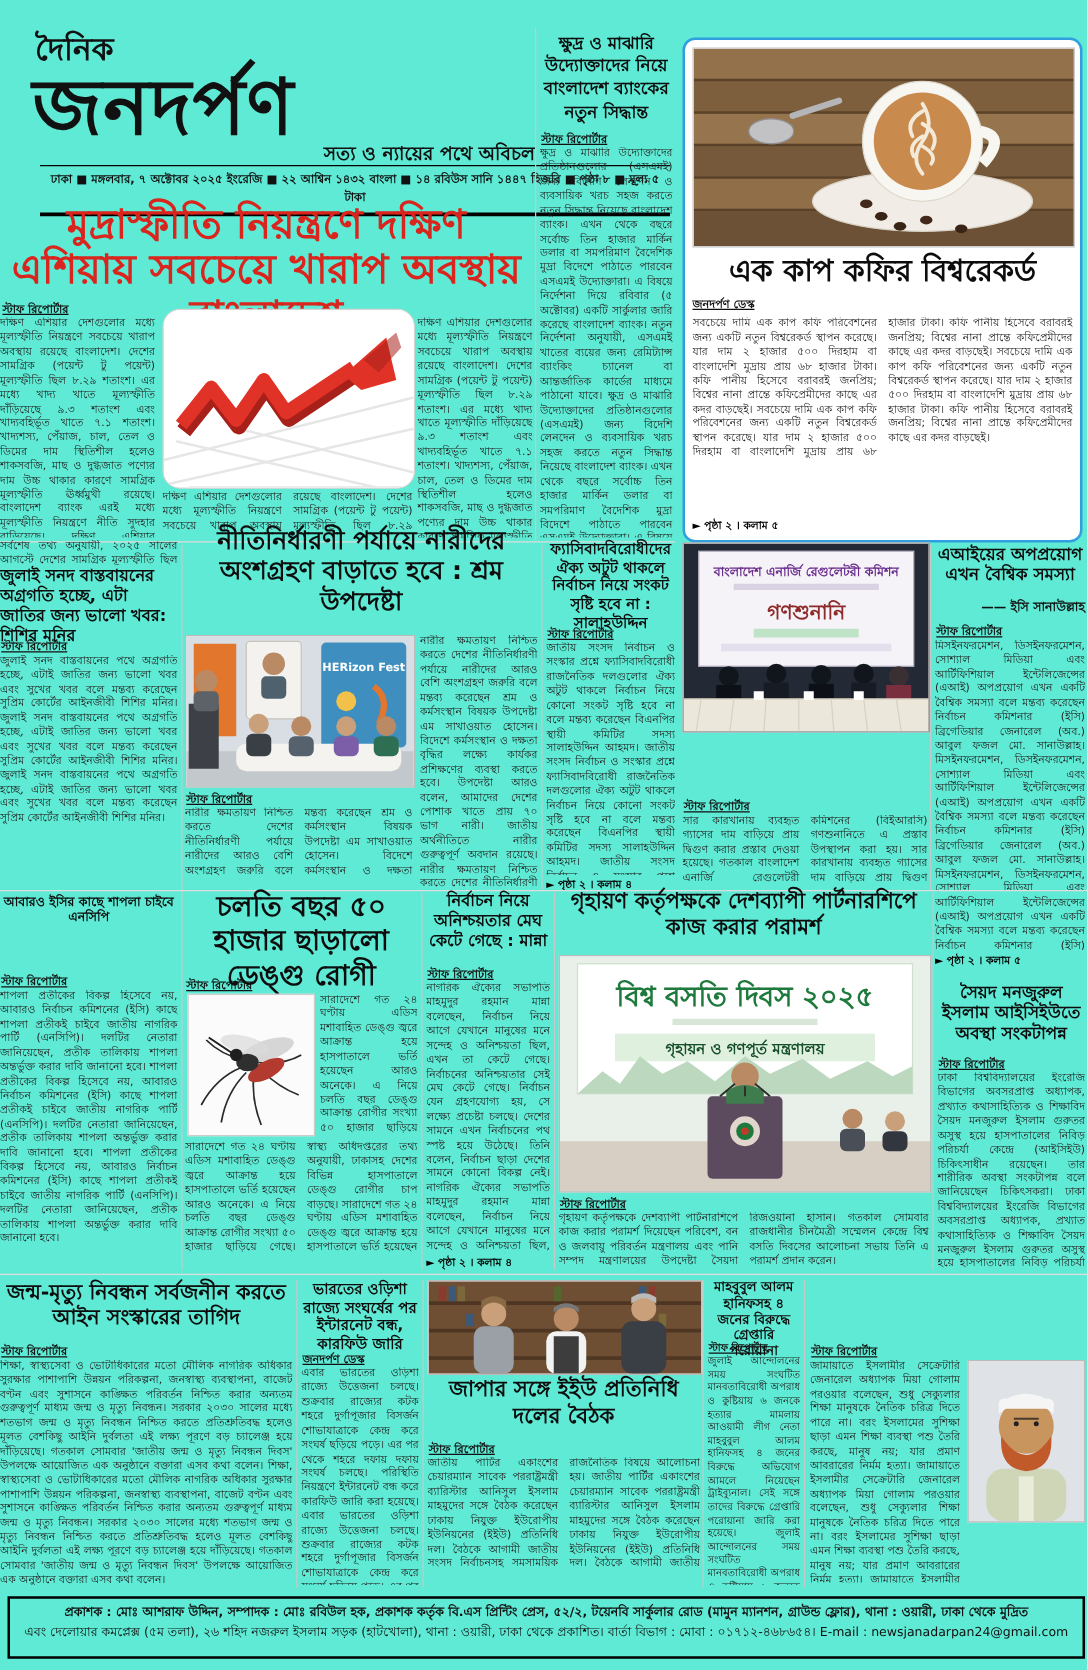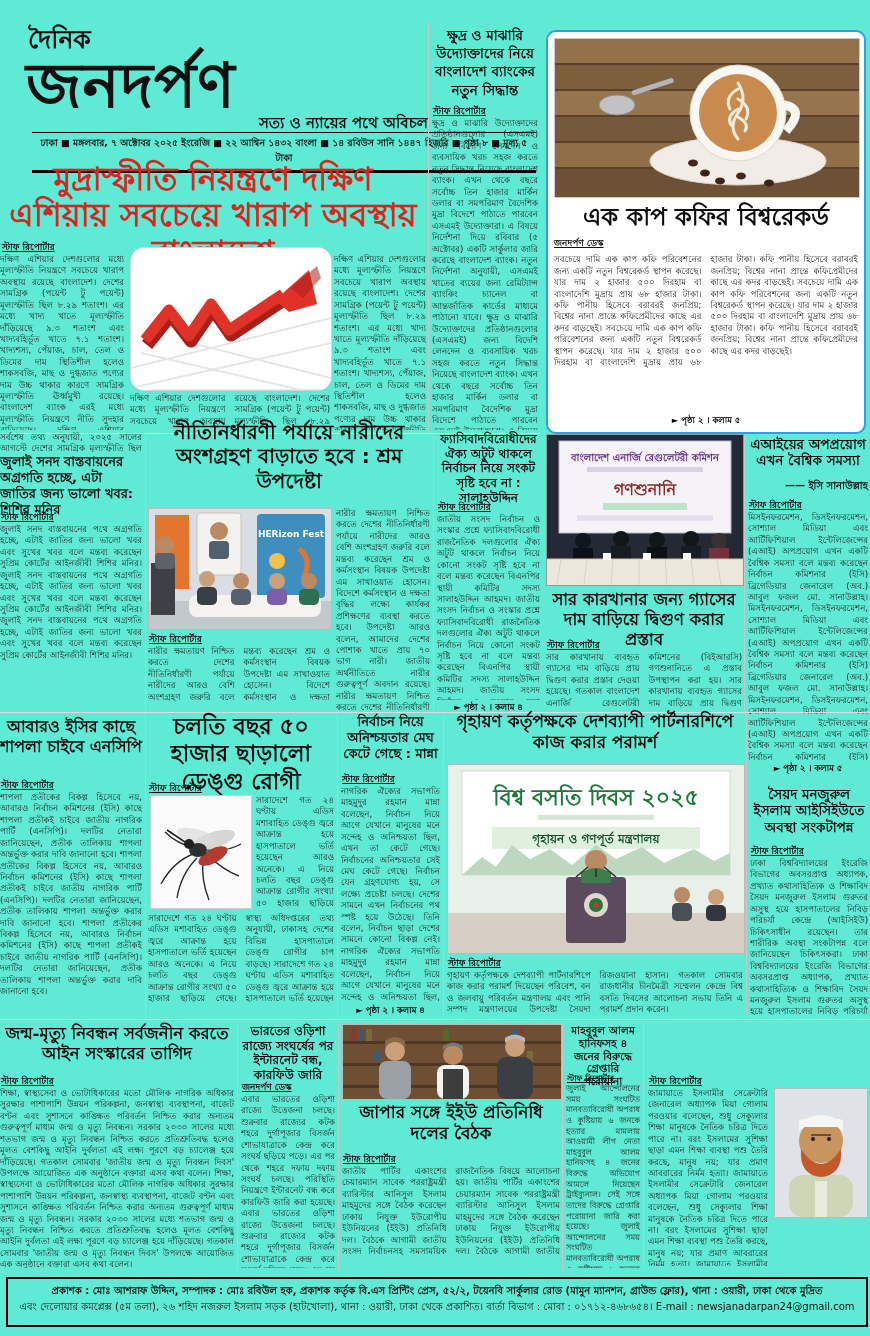--- a/index.html
+++ b/index.html
@@ -3,21 +3,21 @@
 <meta charset="utf-8">
 <style>
   html,body{margin:0;padding:0;background:#fff;}
   #page{position:relative;width:870px;height:1336px;background:#5eead4;overflow:hidden;
         font-family:"DejaVu Sans","Liberation Sans",sans-serif;color:#111;}
   .abs{position:absolute;}
   .hl{font-weight:bold;color:#0d0d0d;text-align:center;line-height:1.22;}
   .byline{font-size:9px;font-weight:bold;text-decoration:underline;color:#111;}
   .body-txt{font-size:8.6px;line-height:1.33;text-align:justify;overflow:hidden;color:#222;}
   .cols2{column-count:2;column-gap:9px;}
-  .cont{font-size:8.5px;font-weight:bold;text-align:center;color:#000;}
+  .cont{font-size:8.5px;font-weight:bold;text-align:left;color:#000;}
   .vrule{width:1px;background:#c8c8c8;}
   .hrule{height:1px;background:#ddd;}
   #m-logo{font-weight:900;letter-spacing:1px;}
   .photo{overflow:hidden;background:#eee;}
   .photo svg{display:block;}
 </style>
 </head>
 <body>
 
 <div id="page">
@@ -149,36 +149,35 @@
       <circle cx="172" cy="106" r="8" fill="#3a2f33"></circle>
         <rect x="162" y="113" width="20" height="12" fill="#7a2f3f"></rect>
       <rect x="0" y="124" width="196" height="26" fill="#ece7db"></rect>
       <path d="M0 124 L196 124" stroke="#cfc8b8"></path>
         <path d="M14 124 l-4 26 M40 124 l-3 26 M66 124 l-2 26 M92 124 l0 26 M118 124 l2 26 M144 124 l3 26 M170 124 l4 26" stroke="#d8d1c1"></path>
       <rect x="56" y="118" width="8" height="7" fill="#ffffff"></rect>
         <rect x="96" y="118" width="8" height="7" fill="#ffffff"></rect>
         <rect x="136" y="118" width="8" height="7" fill="#ffffff"></rect>
     </svg>
   </div>
-  <div class="abs hl" style="left:546px;top:590px;width:196px;font-size:16.5px;">সার কারখানার জন্য গ্যাসের দাম বাড়িয়ে দ্বিগুণ করার প্রস্তাব</div>
   <div class="abs byline" style="left:547px;top:638px;">স্টাফ রিপোর্টার</div>
   <div class="abs body-txt cols2" style="left:546px;top:652px;width:196px;height:60px;">সার কারখানায় ব্যবহৃত গ্যাসের দাম বাড়িয়ে প্রায় দ্বিগুণ করার প্রস্তাব দেওয়া হয়েছে। গতকাল বাংলাদেশ এনার্জি রেগুলেটরী কমিশনের (বিইআরসি) গণশুনানিতে এ প্রস্তাব উপস্থাপন করা হয়। সার কারখানায় ব্যবহৃত গ্যাসের দাম বাড়িয়ে প্রায় দ্বিগুণ করার প্রস্তাব দেওয়া হয়েছে। গতকাল বাংলাদেশ এনার্জি রেগুলেটরী কমিশনের (বিইআরসি) গণশুনানিতে এ প্রস্তাব উপস্থাপন করা হয়।</div>
 
   <div class="abs hl" style="left:748px;top:436px;width:120px;font-size:13.5px;">এআইয়ের অপপ্রয়োগ এখন বৈশ্বিক সমস্যা</div>
   <div class="abs" style="left:748px;top:478px;width:120px;text-align:right;font-size:10px;font-weight:bold;">—— ইসি সানাউল্লাহ</div>
   <div class="abs byline" style="left:749px;top:498px;">স্টাফ রিপোর্টার</div>
   <div class="abs body-txt" style="left:748px;top:512px;width:120px;height:248px;">মিসইনফরমেশন, ডিসইনফরমেশন, সোশ্যাল মিডিয়া এবং আর্টিফিশিয়াল ইন্টেলিজেন্সের (এআই) অপপ্রয়োগ এখন একটি বৈশ্বিক সমস্যা বলে মন্তব্য করেছেন নির্বাচন কমিশনার (ইসি) ব্রিগেডিয়ার জেনারেল (অব.) আবুল ফজল মো. সানাউল্লাহ। মিসইনফরমেশন, ডিসইনফরমেশন, সোশ্যাল মিডিয়া এবং আর্টিফিশিয়াল ইন্টেলিজেন্সের (এআই) অপপ্রয়োগ এখন একটি বৈশ্বিক সমস্যা বলে মন্তব্য করেছেন নির্বাচন কমিশনার (ইসি) ব্রিগেডিয়ার জেনারেল (অব.) আবুল ফজল মো. সানাউল্লাহ। মিসইনফরমেশন, ডিসইনফরমেশন, সোশ্যাল মিডিয়া এবং আর্টিফিশিয়াল ইন্টেলিজেন্সের (এআই) অপপ্রয়োগ এখন একটি বৈশ্বিক সমস্যা বলে মন্তব্য করেছেন নির্বাচন কমিশনার (ইসি) ব্রিগেডিয়ার জেনারেল (অব.) আবুল ফজল মো. সানাউল্লাহ।</div>
   <div class="abs cont" style="left:748px;top:762px;width:120px;">► পৃষ্ঠা ২ । কলাম ৫</div>
 
   <div class="abs hrule" style="left:0px;top:712px;width:870px;"></div>
   <div class="abs vrule" style="left:337px;top:714px;height:302px;"></div>
   <div class="abs vrule" style="left:443px;top:714px;height:302px;"></div>
   <div class="abs vrule" style="left:746px;top:714px;height:302px;"></div>
 
-  <div class="abs hl" style="left:0px;top:717px;width:142px;font-size:16px;">আবারও ইসির কাছে শাপলা চাইবে এনসিপি</div>
+  <div class="abs hl" style="left:0px;top:717px;width:142px;font-size:10px;">আবারও ইসির কাছে শাপলা চাইবে এনসিপি</div>
   <div class="abs byline" style="left:1px;top:778px;">স্টাফ রিপোর্টার</div>
   <div class="abs body-txt" style="left:0px;top:792px;width:142px;height:224px;">শাপলা প্রতীকের বিকল্প হিসেবে নয়, আবারও নির্বাচন কমিশনের (ইসি) কাছে শাপলা প্রতীকই চাইবে জাতীয় নাগরিক পার্টি (এনসিপি)। দলটির নেতারা জানিয়েছেন, প্রতীক তালিকায় শাপলা অন্তর্ভুক্ত করার দাবি জানানো হবে। শাপলা প্রতীকের বিকল্প হিসেবে নয়, আবারও নির্বাচন কমিশনের (ইসি) কাছে শাপলা প্রতীকই চাইবে জাতীয় নাগরিক পার্টি (এনসিপি)। দলটির নেতারা জানিয়েছেন, প্রতীক তালিকায় শাপলা অন্তর্ভুক্ত করার দাবি জানানো হবে। শাপলা প্রতীকের বিকল্প হিসেবে নয়, আবারও নির্বাচন কমিশনের (ইসি) কাছে শাপলা প্রতীকই চাইবে জাতীয় নাগরিক পার্টি (এনসিপি)। দলটির নেতারা জানিয়েছেন, প্রতীক তালিকায় শাপলা অন্তর্ভুক্ত করার দাবি জানানো হবে।</div>
 
   <div class="abs hl" style="left:148px;top:713px;width:186px;font-size:22.5px;">চলতি বছর ৫০ হাজার ছাড়ালো ডেঙ্গু রোগী</div>
   <div class="abs byline" style="left:149px;top:781px;">স্টাফ রিপোর্টার</div>
   <div class="abs photo" style="left:150px;top:795px;width:100px;height:112px;border:1px solid #ccc;background:#fbfbfb;">
     <svg width="100" height="112" viewBox="0 0 100 112">
       <rect width="100" height="112" fill="#fbfbfb"></rect>
       <g stroke="#2a2a2a" stroke-width="1.4" fill="none">
         <path d="M42 58 q-20 8 -32 30"></path>

